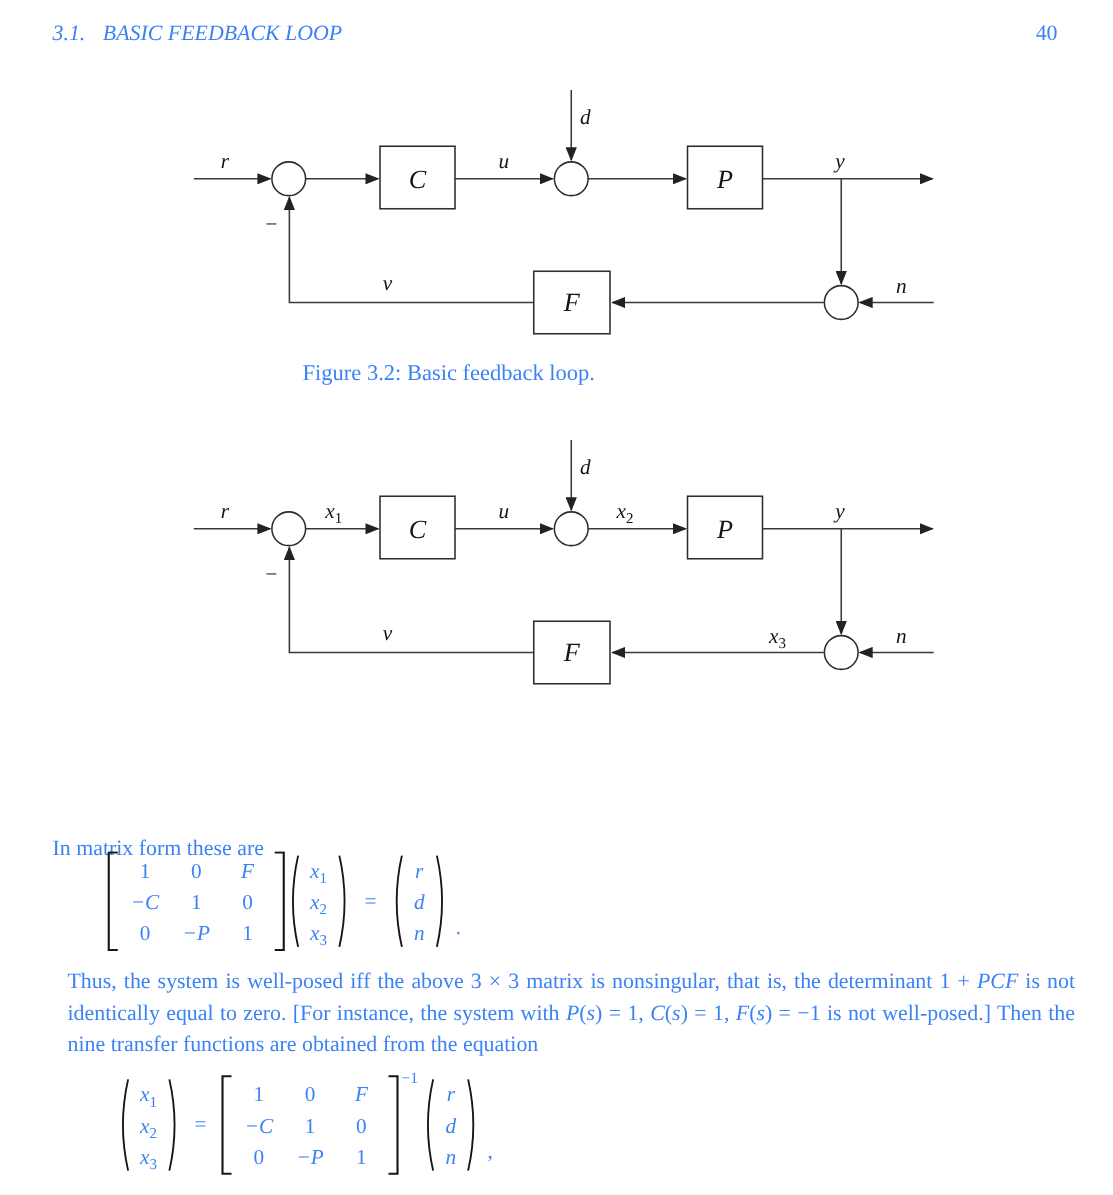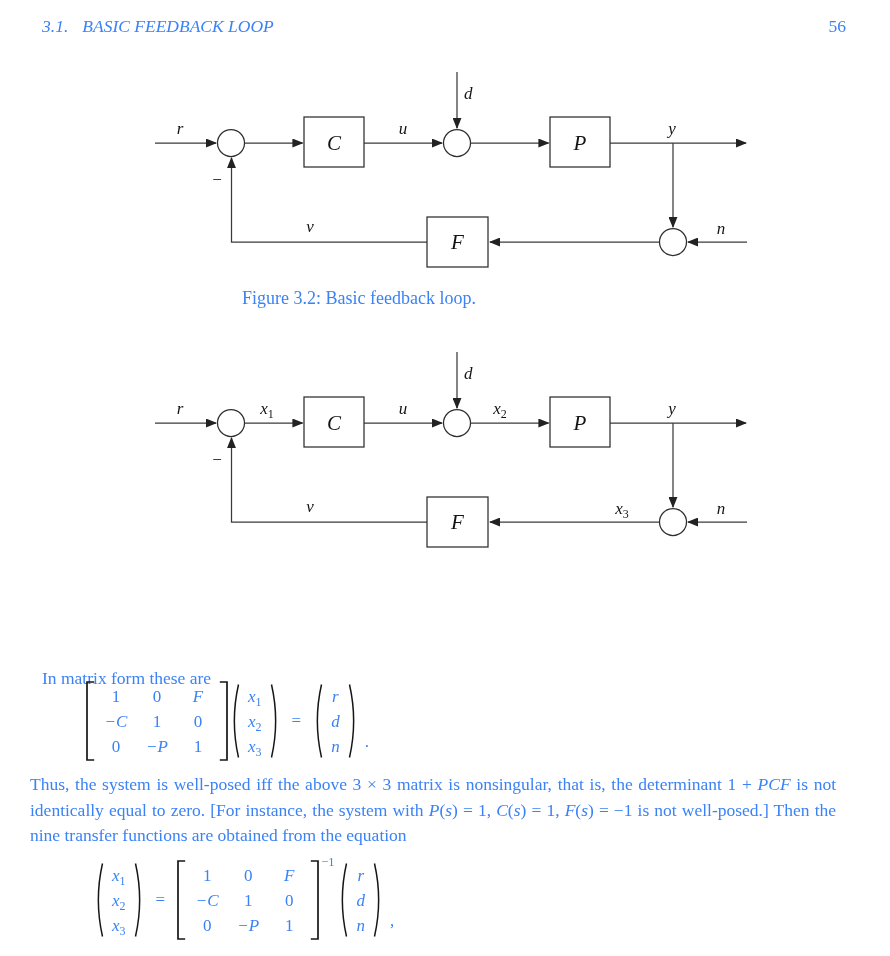--- a/index.html
+++ b/index.html
@@ -18,21 +18,21 @@
   #fig33 { top:340px; }
   svg text { font-size:17px; font-style:italic; fill:#141414;
     font-family:"Liberation Serif","DejaVu Serif",serif; }
   svg text.blk { font-size:21px; }
   tspan.ssub { font-size:12px; font-style:normal; }
   .fig-caption { position:absolute; left:0; width:718px; text-align:center; font-size:18px; }
   #cap32 { top:288px; }
   #cap33 { top:567px; }
   
   .intro { position:absolute; left:42px; top:668px; font-size:17.5px; }
-  .para { position:absolute; left:30px; top:772px; width:806px;
+  .para { position:absolute; left:54px; top:772px; width:806px;
     font-size:17.5px; line-height:25.5px; text-align:justify; }
   .seg-i { font-style:italic; }
   
   .equation { position:absolute; display:flex; align-items:center; font-size:17px; }
   #eq1 { left:85px; top:681px; }
   #eq2 { left:93px; top:860px; }
   .bmatrix, .pvector { display:flex; align-items:center; }
   .mgrid { display:grid; grid-template-columns:repeat(3,auto); column-gap:17px; padding:0 9px; }
   .mcell { min-width:24px; height:25px; line-height:25px; text-align:center; }
   .it { font-style:italic; }
@@ -45,21 +45,21 @@
   .mexp { align-self:flex-start; font-size:12.5px; font-style:normal; margin:-5px 3px 0 1px; }
   .brk, .par { display:block; }
 </style>
 </head>
 <body>
 
 <div class="page">
 
   <div class="header">
     <span class="sec"><span class="secnum">3.1.</span><span>BASIC FEEDBACK LOOP</span></span>
-    <span>56</span>
+    <span>40</span>
   </div>
 
   <svg id="fig32" class="fig-svg" width="620" height="215" viewBox="0 0 620 215">
     <defs>
       <marker id="ah1" viewBox="0 0 10 8" refX="9" refY="4" markerWidth="9" markerHeight="7.2" orient="auto-start-reverse">
         <path d="M0,0 L10,4 L0,8 z" fill="#222222"></path>
       </marker>
     </defs>
     <g stroke="#3a3a3a" stroke-width="1.25" fill="none">
       <line x1="15" y1="83" x2="76" y2="83" marker-end="url(#ah1)"></line>

